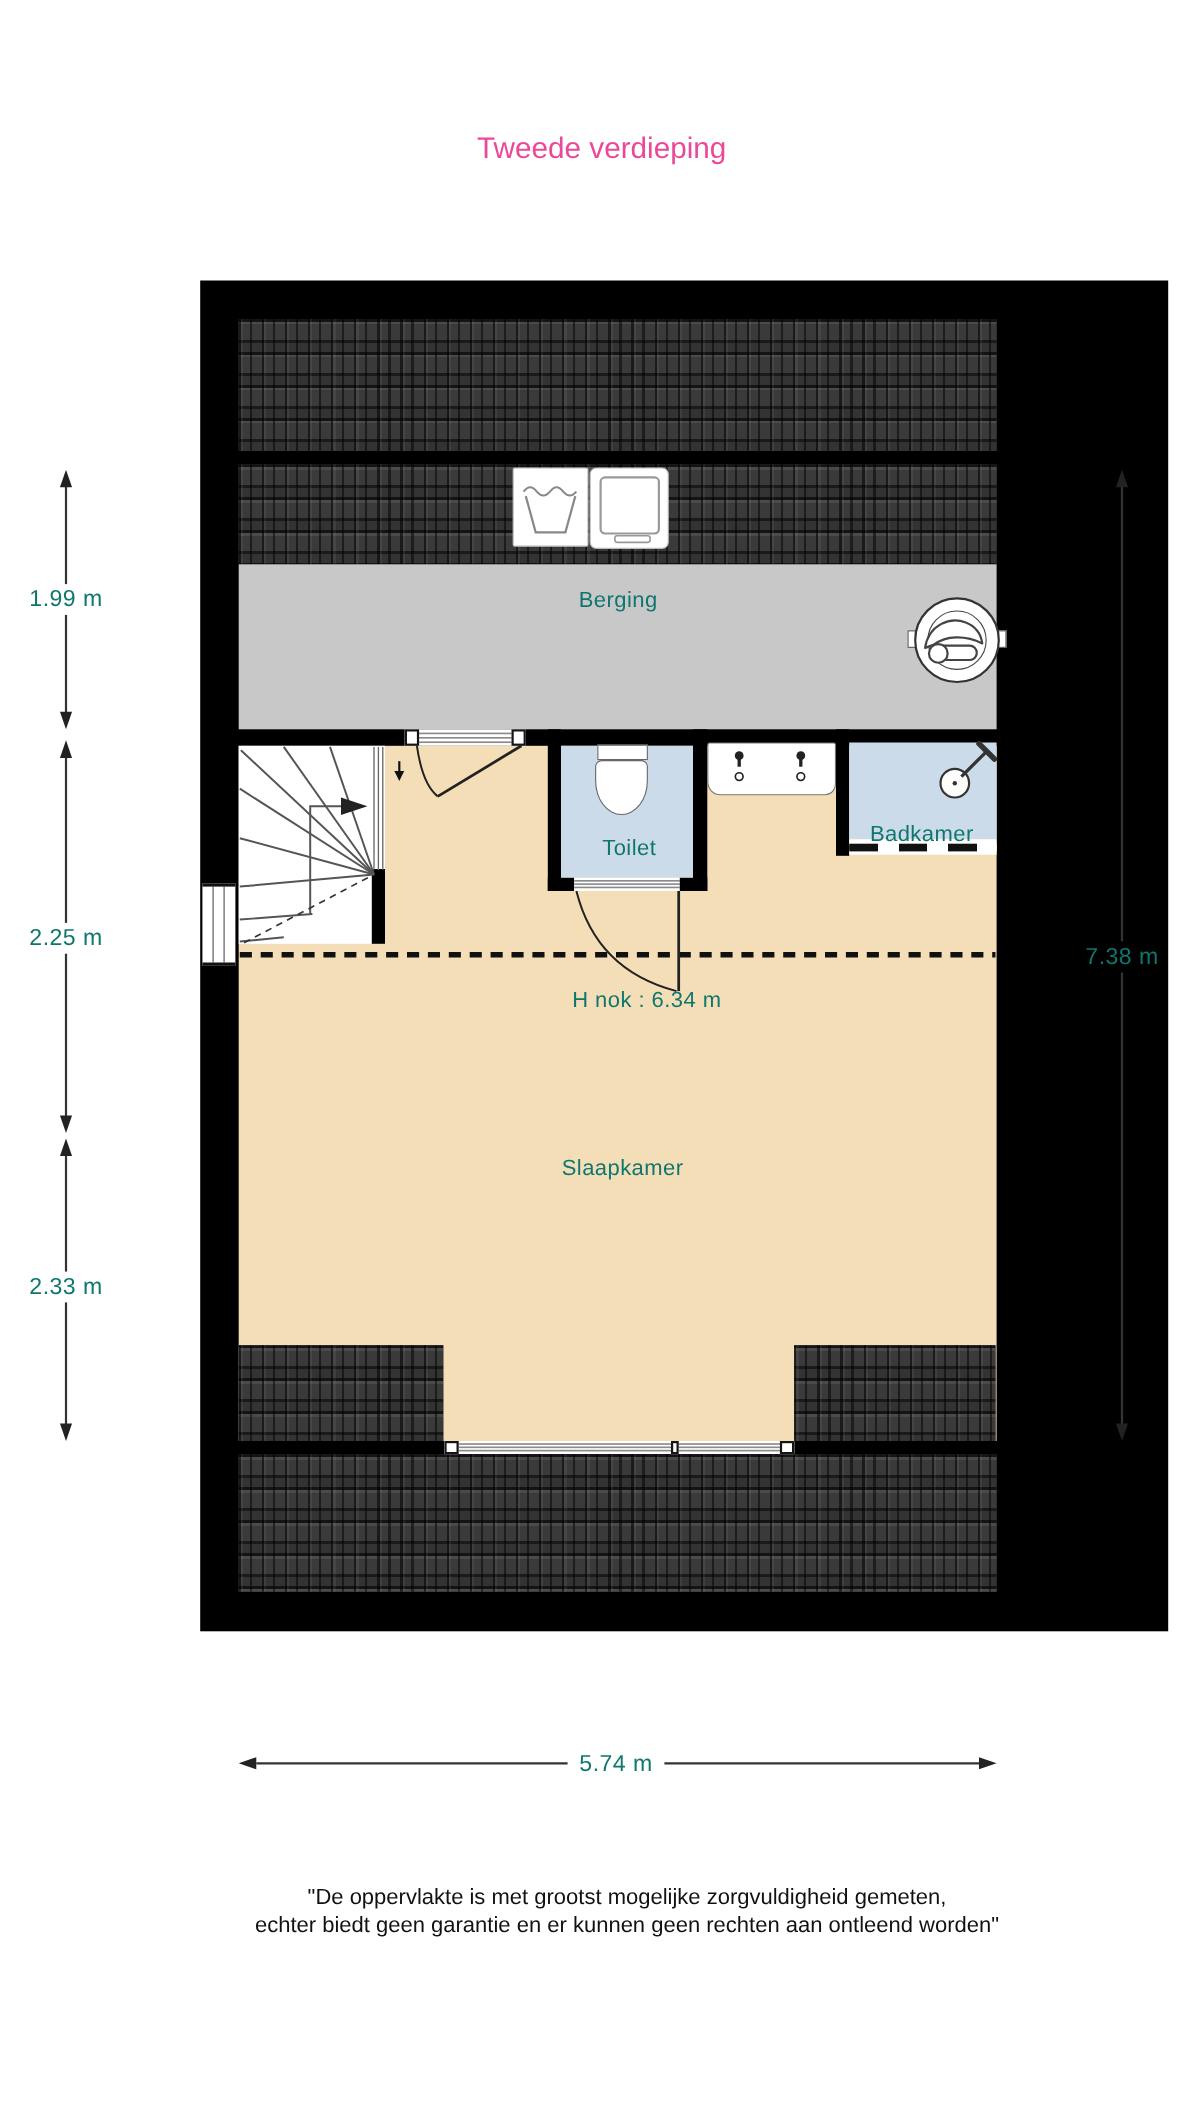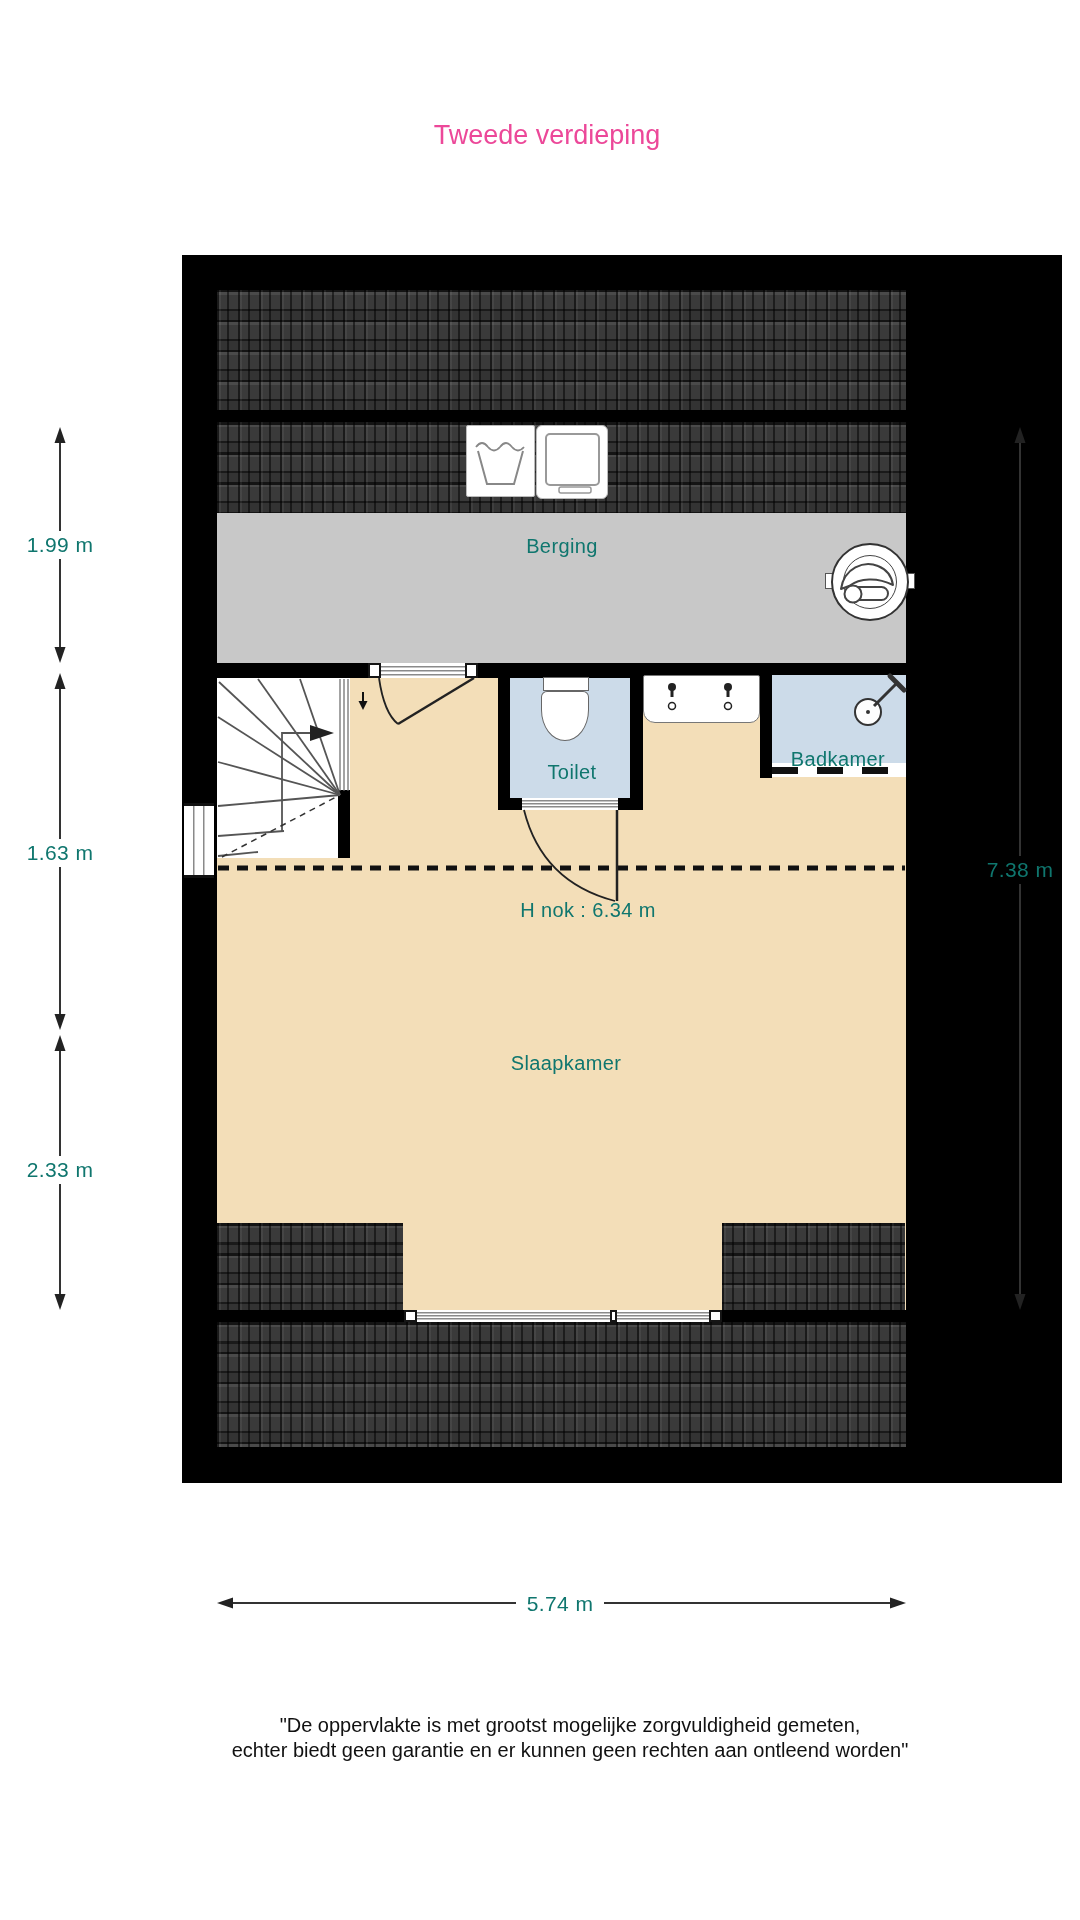--- a/index.html
+++ b/index.html
@@ -195,21 +195,21 @@
       <polygon points="1020,1310 1014.5,1294 1025.5,1294" stroke="none"></polygon>
 
       <polygon points="217,1603 233,1597.5 233,1608.5" stroke="none"></polygon>
       <line x1="233" y1="1603" x2="516" y2="1603"></line>
       <line x1="604" y1="1603" x2="890" y2="1603"></line>
       <polygon points="906,1603 890,1597.5 890,1608.5" stroke="none"></polygon>
     </g>
   </svg>
 
   <div class="lbl dim" style="left:60px;top:545px;">1.99 m</div>
-  <div class="lbl dim" style="left:60px;top:853px;">1.63 m</div>
+  <div class="lbl dim" style="left:60px;top:853px;">2.25 m</div>
   <div class="lbl dim" style="left:60px;top:1170px;">2.33 m</div>
   <div class="lbl dim" style="left:1020px;top:870px;">7.38 m</div>
   <div class="lbl dim" style="left:560px;top:1604px;">5.74 m</div>
 
   <div class="footer">
     <div>"De oppervlakte is met grootst mogelijke zorgvuldigheid gemeten,</div>
     <div>echter biedt geen garantie en er kunnen geen rechten aan ontleend worden"</div>
   </div>
 
 </div>

